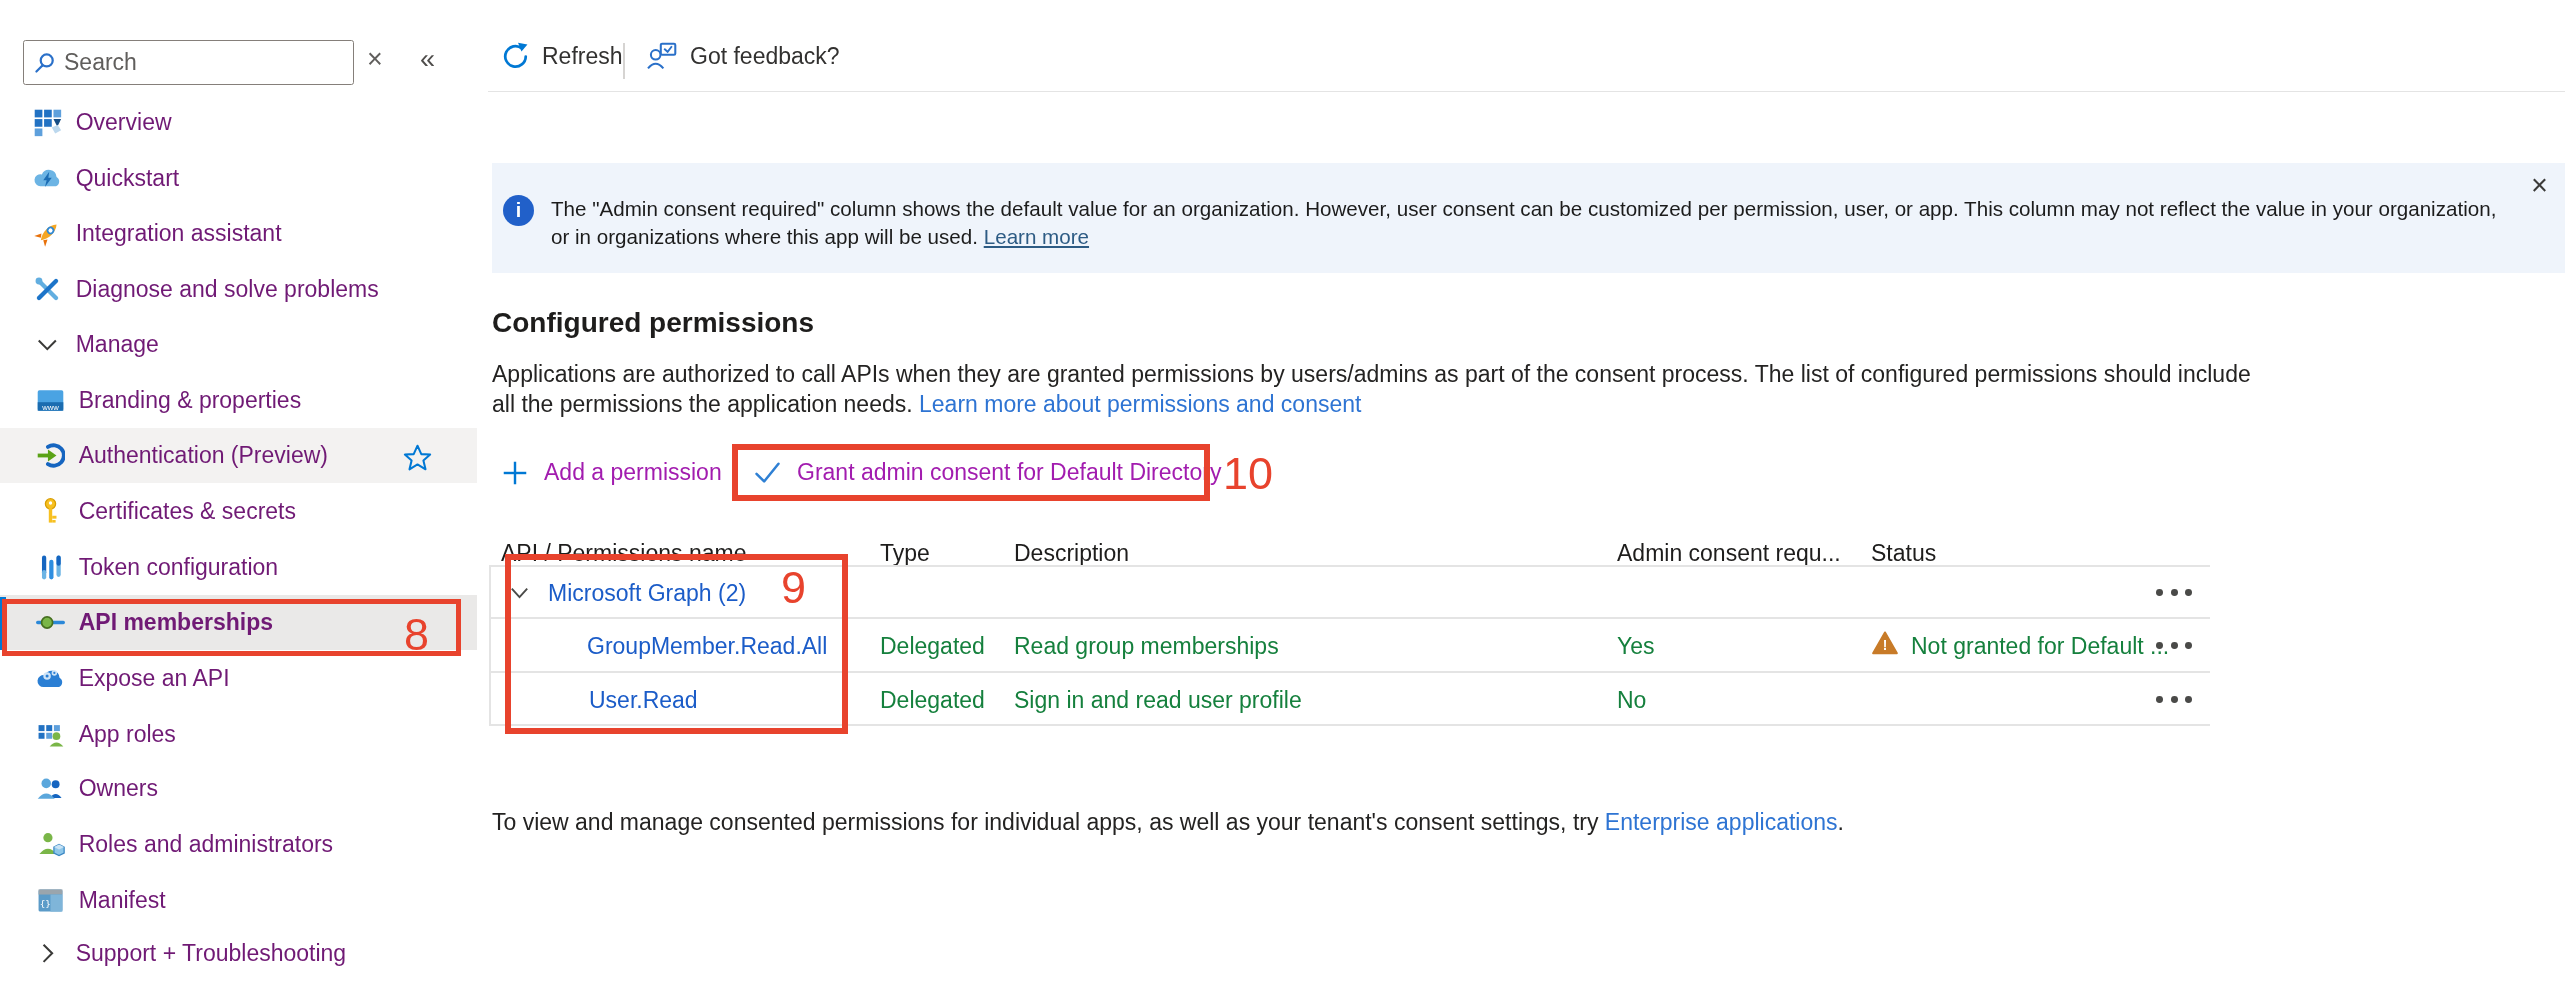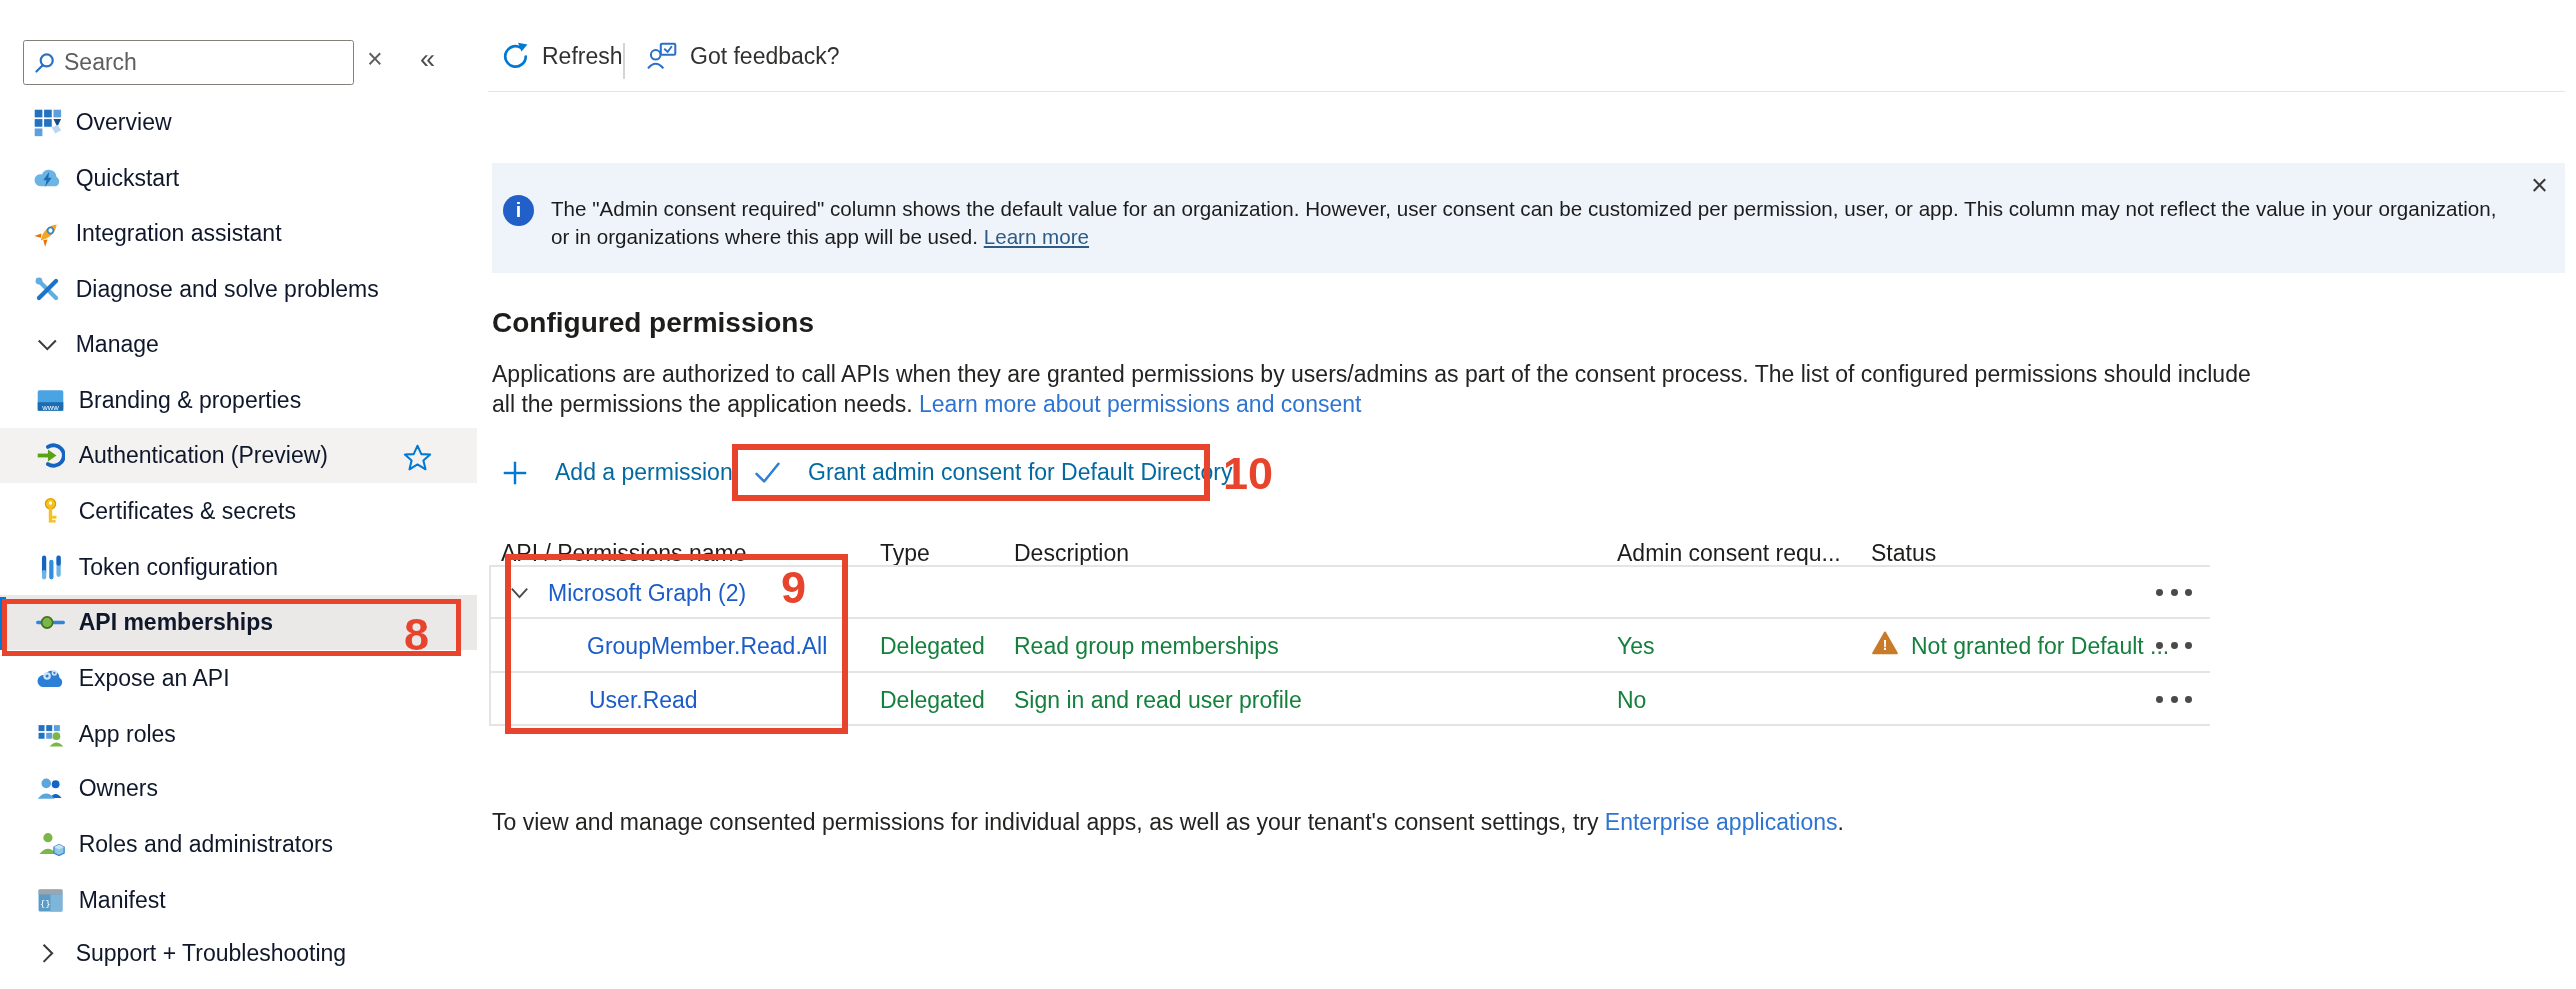--- a/index.html
+++ b/index.html
@@ -6,43 +6,43 @@
   body{width:2576px;height:990px;background:#fff;position:relative;overflow:hidden;
        font-family:"Liberation Sans","DejaVu Sans",sans-serif;color:#2b2a29;}
   .abs{position:absolute}
 
   
   .sidebar{position:absolute;left:0;top:0;width:477px;height:698px;background:#fff}
   .search-box{position:absolute;left:23px;top:40px;width:331px;height:45px;border:1.7px solid #857f7a;border-radius:2.6px;background:#fff;box-sizing:border-box}
   .search-box input{position:absolute;left:38px;top:1.7px;width:283px;height:38px;border:0;outline:none;font-size:23px;color:#3b3a39;font-family:inherit;background:transparent}
   .search-box input::placeholder{color:#605e5c}
   .side-glyph{position:absolute;font-size:27px;color:#4f4d4b;line-height:1;cursor:pointer}
-  .nav-item{position:absolute;left:0;width:477px;height:55px;display:flex;align-items:center;font-size:23px;color:#0f172a;cursor:pointer}
+  .nav-item{position:absolute;left:0;width:477px;height:55px;display:flex;align-items:center;font-size:23px;color:#701a75;cursor:pointer}
   .nav-item .ic{width:29px;height:29px;flex:0 0 29px;margin-left:33px;margin-right:13.7px;display:flex;align-items:center;justify-content:center}
   .nav-item.sub .ic{margin-left:36px}
   .nav-item.hovered{background:#f3f2f1}
   .nav-item.selected{background:#eae9e8;font-weight:bold}
   .sel-bar{position:absolute;left:0;top:597px;width:6px;height:53px;background:#0078d4}
 
   
   .ann{position:absolute;border:5.1px solid #e8432d;box-sizing:border-box;pointer-events:none}
-  .annnum{position:absolute;color:#e8432d;font-size:45px;line-height:1;font-weight:bold}
+  .annnum{position:absolute;color:#e8432d;font-size:45px;line-height:1;font-weight:normal}
 
   
   .tb-btn{position:absolute;display:flex;align-items:center;gap:12px;font-size:23px;color:#323130;cursor:pointer}
   .vdiv{position:absolute;width:1.7px;background:#d6d4d2}
   .hsep{position:absolute;height:1.7px;background:#e4e4e4}
   .banner{position:absolute;left:492px;top:163px;width:2073px;height:110px;background:#eff4fb}
   .banner-txt{position:absolute;font-size:20.6px;color:#1c1c1c;white-space:nowrap}
   .banner-link{color:#2d5b84;text-decoration:underline;cursor:pointer}
   .info-badge{position:absolute;left:503px;top:195px;width:31px;height:31px;border-radius:50%;background:#2160c9;color:#fff;display:flex;align-items:center;justify-content:center;font-size:19.7px;font-weight:bold}
   .h1{position:absolute;left:492px;top:307px;font-size:28px;font-weight:600;color:#1e1d1c}
   .body-txt{position:absolute;font-size:23px;color:#242322;white-space:nowrap}
   .lnk{color:#2e74d3;cursor:pointer;text-decoration:none}
-  .action{position:absolute;display:flex;align-items:center;gap:27px;font-size:23px;color:#0369a1;cursor:pointer}
+  .action{position:absolute;display:flex;align-items:center;gap:16px;font-size:23px;color:#a21caf;cursor:pointer}
 
   
   .th{position:absolute;font-size:23px;font-weight:normal;color:#1e1d1c;white-space:nowrap}
   .td{position:absolute;font-size:23px;color:#15803d;white-space:nowrap}
   .tlnk{position:absolute;font-size:23px;color:#1b5cc8;cursor:pointer;white-space:nowrap}
   .vline{position:absolute;width:1.7px;background:#e4e4e4}
   .menu{position:absolute;display:flex;gap:7.7px;cursor:pointer;padding:5.1px}
   .menu i{width:6.9px;height:6.9px;border-radius:50%;background:#4a4a48;display:block}
 </style>
 </head>

